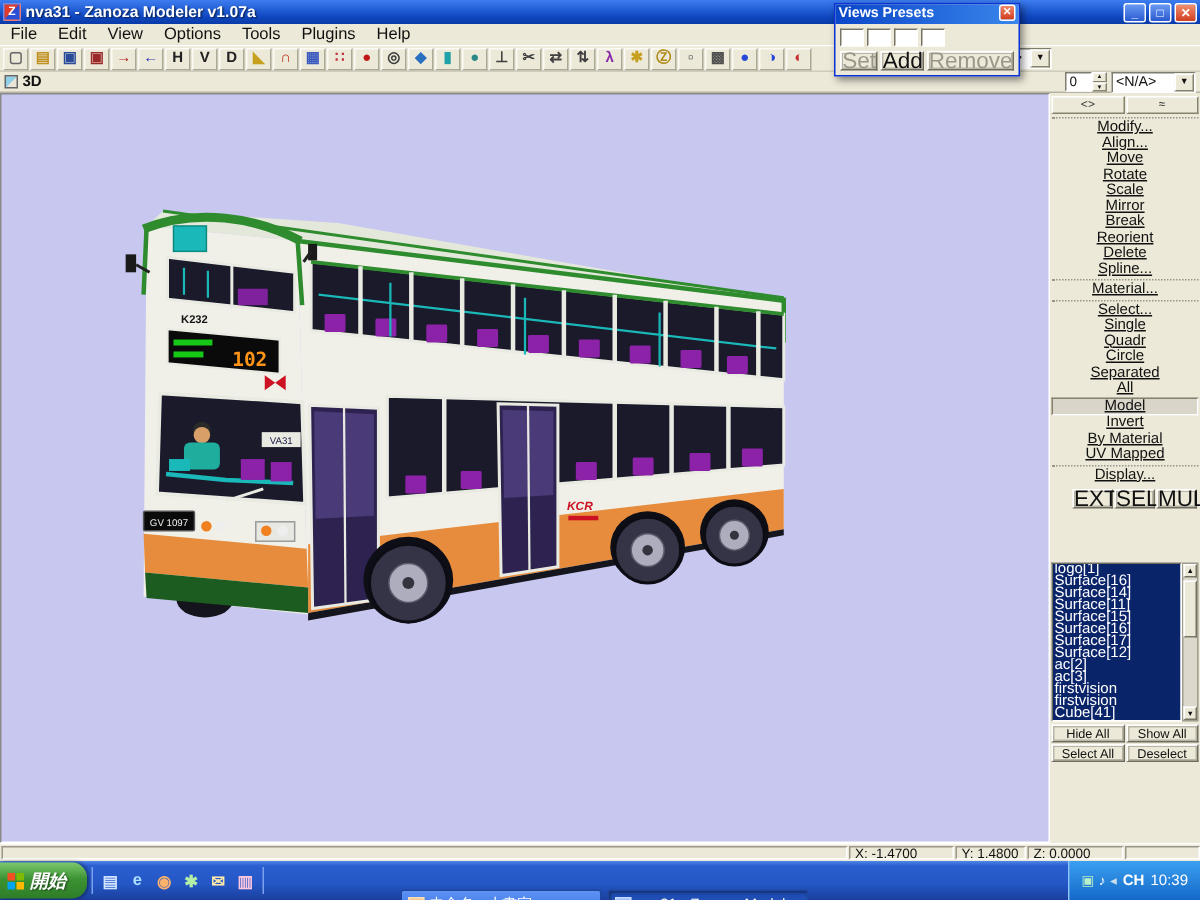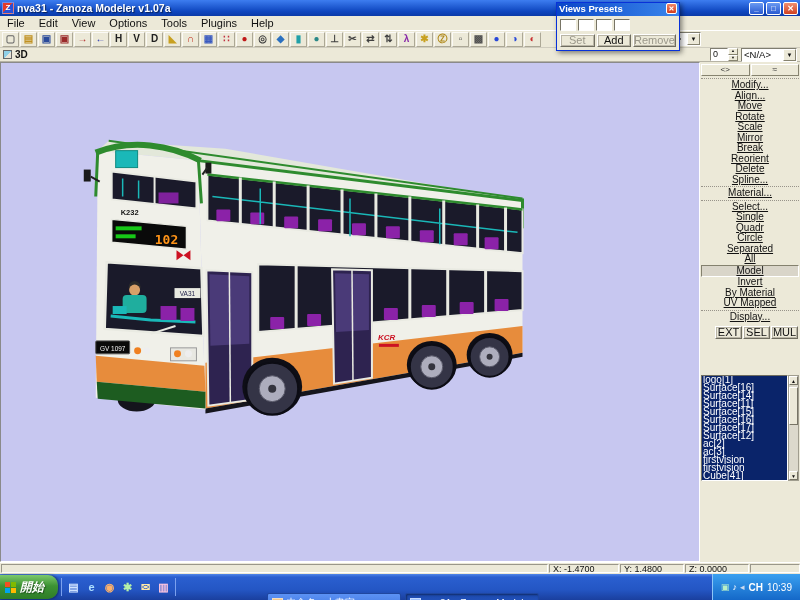--- a/index.html
+++ b/index.html
@@ -38,38 +38,38 @@
 .viewport svg{position:absolute;inset:0;width:100%;height:100%;}
 
 
 .rightpanel{width:100px;background:#ece9d8;display:flex;flex-direction:column;padding:2px 1px;overflow:hidden;}
 .navrow{display:flex;gap:1px;margin-bottom:1px;}
 .navbtn{flex:1;height:12px;border:1px solid;border-color:#fff #86836f #86836f #fff;background:#ece9d8;font-size:8px;text-align:center;line-height:10px;color:#333;}
 .cmd{font-size:10px;line-height:10.5px;text-align:center;padding:0 2px;white-space:nowrap;}
 .cmd.hdr{border-top:1px dotted #98948a;margin-top:1px;padding-top:1px;}
 .cmd.sel{border:1px solid;border-color:#84816e #fff #fff #84816e;background:#d9d5c9;}
 .moderow{display:flex;gap:1px;justify-content:flex-end;margin:4px 1px 0;}
-.xpbtn{background:#ece9d8;border:1px solid;border-color:#fff #6f6d60 #6f6d60 #fff;box-shadow:0 0 0 1px #b9b5a6 inset;font-size:11px;text-align:center;color:#111;}
+.xpbtn{background:#ece9d8;border:1px solid;border-color:#fff #6f6d60 #6f6d60 #fff;box-shadow:0 0 0 1px #b9b5a6 inset;font-size:15px;text-align:center;color:#111;}
 .mode{width:27px;height:13px;line-height:11px;}
 .listwrap{display:flex;margin-top:36px;height:106px;}
 .oblist{flex:1;background:#fff;border:1px solid;border-color:#6f6d60 #fff #fff #6f6d60;overflow:hidden;}
 .obj{font-size:10px;line-height:8px;padding:0 1px;white-space:nowrap;color:#111;}
 .obj.osel{background:#0a246a;color:#fff;}
 .scroll{width:11px;display:flex;flex-direction:column;background:#dcd9cc;border:1px solid #a09d8e;}
 .sarrow{height:9px;background:#ece9d8;border:1px solid;border-color:#fff #777465 #777465 #fff;font-size:5px;text-align:center;line-height:8px;}
 .strack{flex:1;position:relative;}
 .sthumb{position:absolute;top:2px;left:0;right:0;height:38px;background:#ece9d8;border:1px solid;border-color:#fff #777465 #777465 #fff;}
 .btngrid{display:grid;grid-template-columns:1fr 1fr;gap:1px;margin-top:2px;}
 .btngrid .xpbtn{height:12px;line-height:10px;font-size:8.5px;}
 
 
 .statusbar{height:12px;display:flex;background:#ece9d8;border-top:1px solid #fff;font-size:9px;}
 .sseg{border:1px solid;border-color:#9a978a #fff #fff #9a978a;margin:1px 0 1px 1px;padding:0 3px;white-space:nowrap;line-height:9px;}
 .sseg.fill{flex:1;}
-.segx{width:70px;}.segy{width:64px;}.segz{width:64px;}.segend{width:50px;}
+.segx{width:70px;}.segy{width:47px;}.segz{width:64px;}.segend{width:50px;}
 
 
 .taskbar{height:26px;background:linear-gradient(180deg,#5186e8 0,#2a5fd0 12%,#2456c4 60%,#1a3f9e 100%);display:flex;align-items:center;}
 .startbtn{height:24px;margin:1px 0;padding:0 14px 0 5px;border-radius:0 10px 10px 0;background:linear-gradient(180deg,#7cc96c,#3d9334 45%,#2e7d27);display:flex;align-items:center;gap:4px;color:#fff;font-weight:bold;font-style:italic;font-size:12px;text-shadow:1px 1px 1px #00000066;box-shadow:1px 0 3px #00000088;}
 .flag{display:grid;grid-template-columns:5px 5px;grid-template-rows:5px 5px;gap:1px;}
 .flag span{display:block;}
 .flag .f1{background:#f25022;}.flag .f2{background:#7fba00;}.flag .f3{background:#00a4ef;}.flag .f4{background:#ffb900;}
 .ql{width:17px;height:17px;display:flex;align-items:center;justify-content:center;font-size:11px;font-weight:bold;}
 .tdiv{width:1px;height:18px;background:#7ba0ee;margin:0 3px;flex:none;}
 .taskwins{display:flex;margin-left:84px;}
@@ -447,20 +447,26 @@
           <div class="obj osel">Cube[41]</div>
         </div>
       <div class="scroll">
         <div class="sarrow">▲</div>
         <div class="strack">
             <div class="sthumb"></div>
           </div>
         <div class="sarrow">▼</div>
       </div>
     </div>
+    <div class="btngrid">
+        <div class="xpbtn">Hide All</div>
+        <div class="xpbtn">Show All</div>
+        <div class="xpbtn">Select All</div>
+        <div class="xpbtn">Deselect</div>
+      </div>
   </div>
 </div>
 
 <div class="statusbar">
   <div class="sseg fill"></div>
   <div class="sseg segx">X: -1.4700</div>
   <div class="sseg segy">Y: 1.4800</div>
   <div class="sseg segz">Z: 0.0000</div>
   <div class="sseg segend"></div>
 </div>

